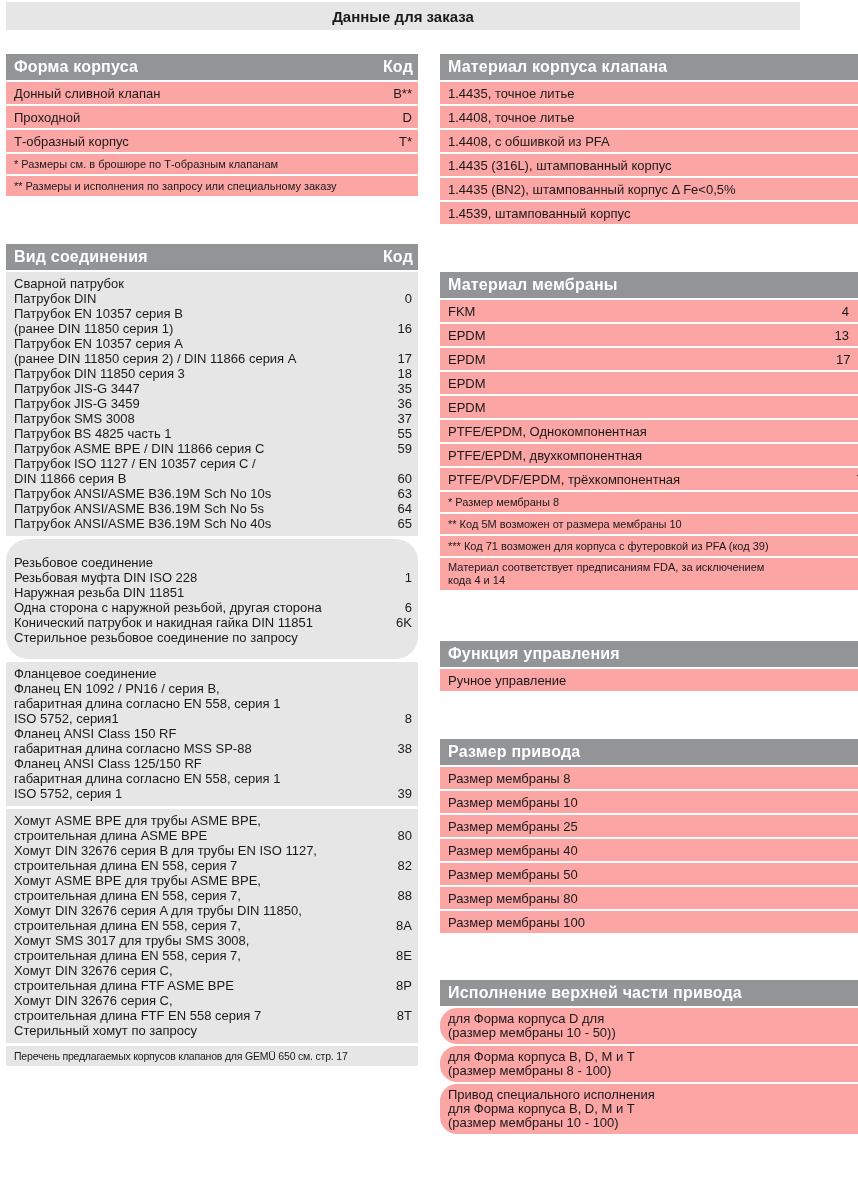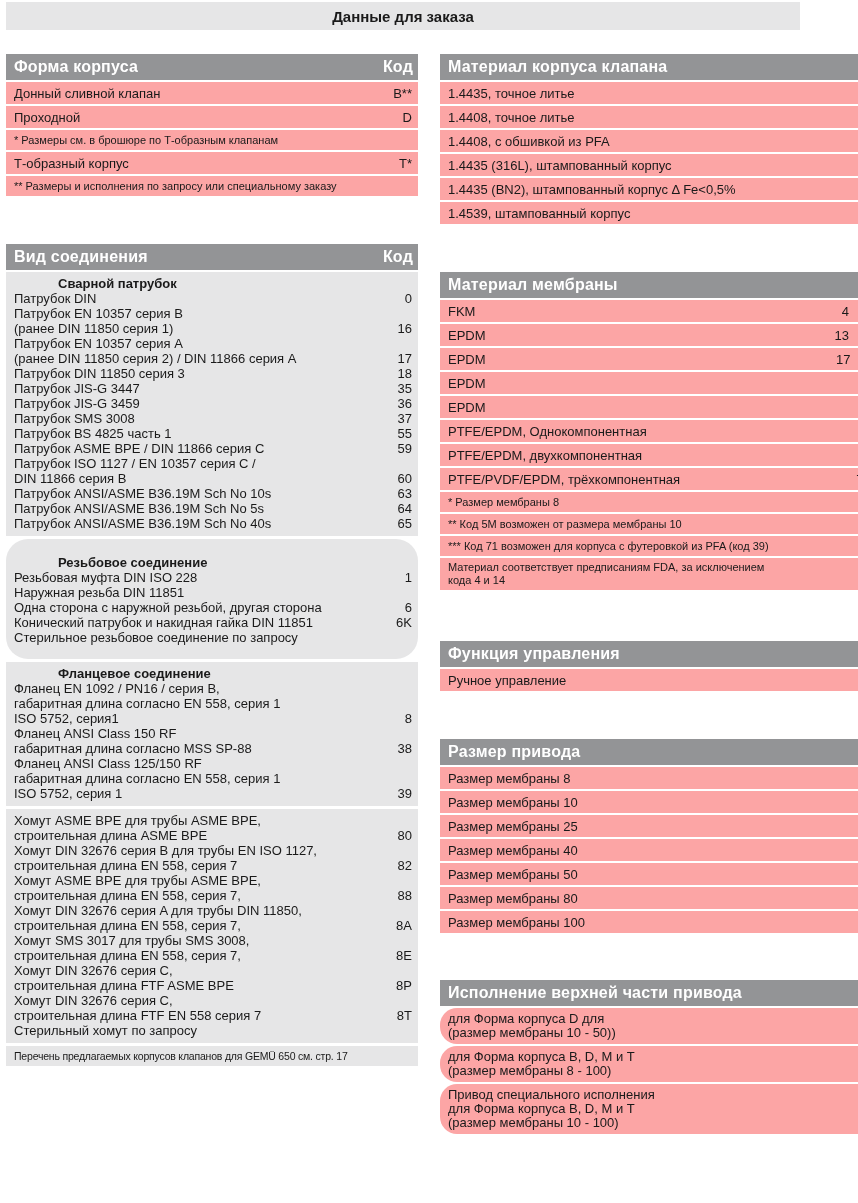--- a/index.html
+++ b/index.html
@@ -30,21 +30,21 @@
     .row .code { text-align: right; white-space: nowrap; }
     .row .code2 { display: flex; gap: 16px; }
     .row.note { font-size: 11px; min-height: 20px; }
     .row.note-multi { font-size: 11px; padding-top: 3px; padding-bottom: 3px; align-items: flex-start; flex-direction: column; line-height: 13px; }
     .row.tall { align-items: flex-end; padding-top: 4px; padding-bottom: 4px; line-height: 14px; border-radius: 17px; }
     .row.tall .desc { white-space: pre-line; }
 
     .block {
       background: #e6e6e7; font-size: 13px; padding: 4px 6px 5px 8px; margin-bottom: 3px; line-height: 15px;
     }
-    .block .btitle { font-weight: bold; margin-left: 44px; }
+    .block .btitle { font-weight: normal; }
     .block .bline { display: flex; justify-content: space-between; align-items: flex-end; }
     .block .bline .desc { white-space: pre-line; }
     .block .bline .code { white-space: nowrap; padding-left: 6px; }
     .block.spaced { padding-top: 16px; }
     .footer-note { background: #e6e6e7; font-size: 10.5px; padding: 4px 8px; letter-spacing: -0.2px; }
   </style>
 </head>
 <body>
 
 <div class="banner">Данные для заказа</div>
@@ -55,26 +55,26 @@
     <span>Код</span>
   </div>
   <div class="row">
       <span>Донный сливной клапан</span>
       <span class="code">B**</span>
     </div>
   <div class="row">
       <span>Проходной</span>
       <span class="code">D</span>
     </div>
-  <div class="row note">
-      <span>*  Размеры см. в брошюре по Т-образным клапанам</span>
-    </div>
   <div class="row">
       <span>Т-образный корпус</span>
       <span class="code">T*</span>
+    </div>
+  <div class="row note">
+      <span>*  Размеры см. в брошюре по Т-образным клапанам</span>
     </div>
   <div class="row note">
       <span>** Размеры и исполнения по запросу или специальному заказу</span>
     </div>
 </div>
 
 <div class="table right" style="top:54px;">
   <div class="thead">
     <span>Материал корпуса клапана</span>
     <span>Код</span>

